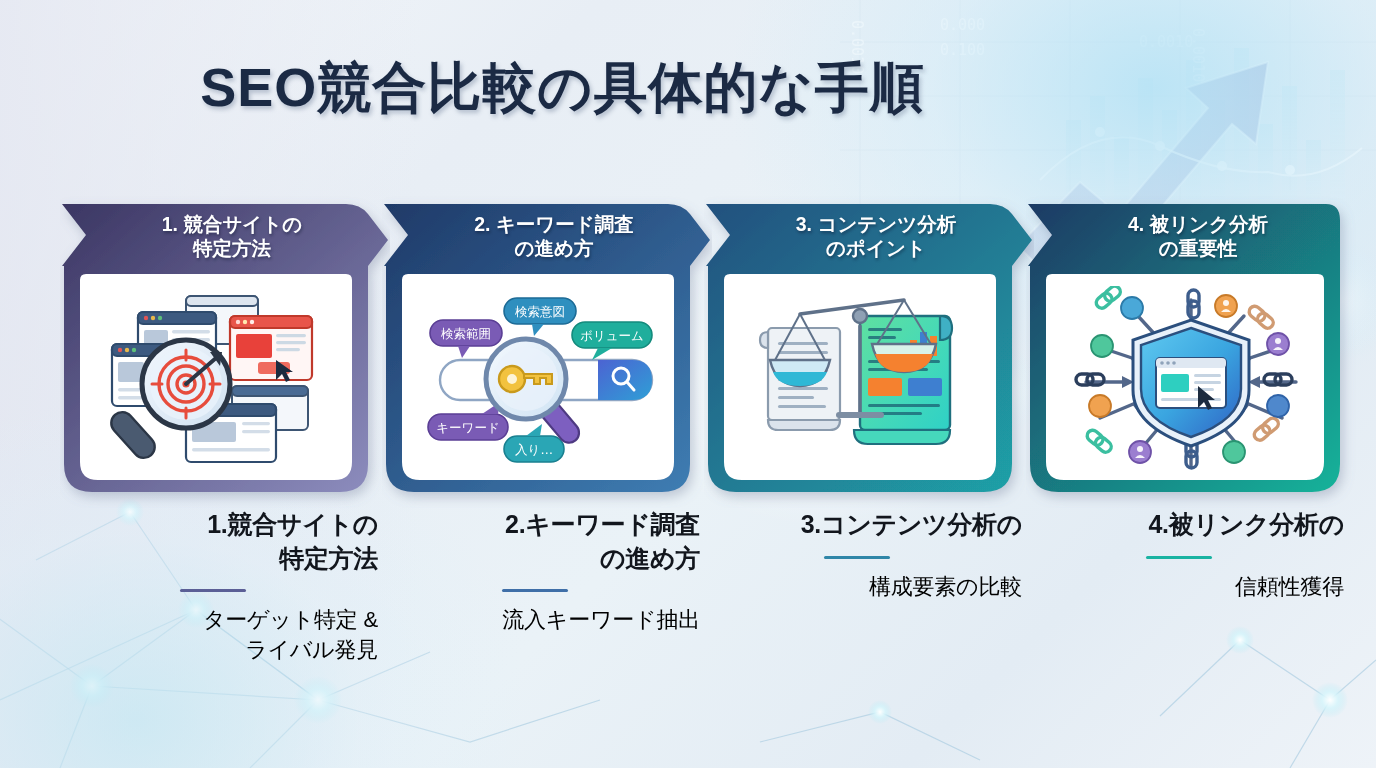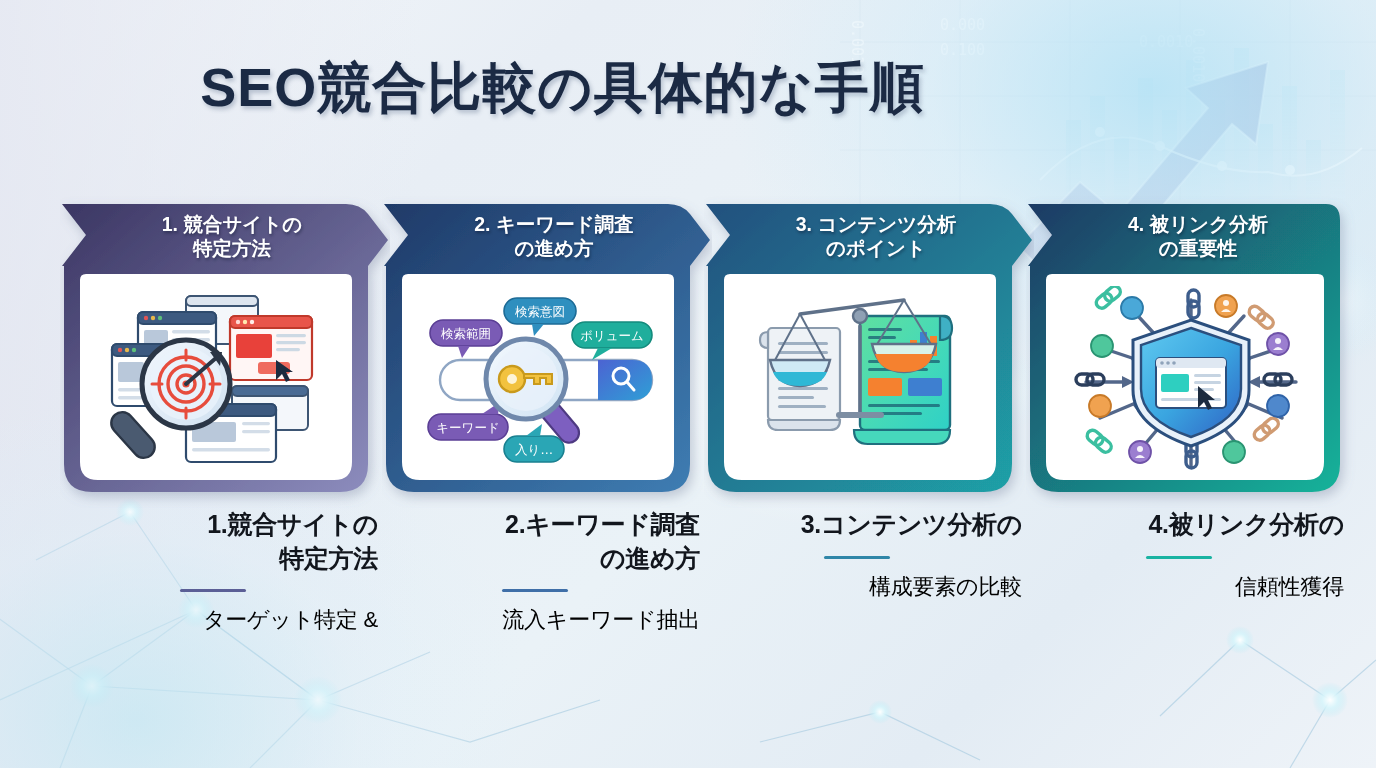--- a/index.html
+++ b/index.html
@@ -628,20 +628,21 @@
 <div class="caps">
 
   <div class="cap" style="left:48px">
     <div class="cap-title">
       <div>1.競合サイトの</div>
       <div>特定方法</div>
     </div>
     <div class="cap-rule" style="background:#5b5f96"></div>
     <div class="cap-sub">
       <div>ターゲット特定 &amp;</div>
+      <div>ライバル発見</div>
     </div>
   </div>
 
   <div class="cap" style="left:370px">
     <div class="cap-title">
       <div>2.キーワード調査</div>
       <div>の進め方</div>
     </div>
     <div class="cap-rule" style="background:#3f6fa8"></div>
     <div class="cap-sub">

